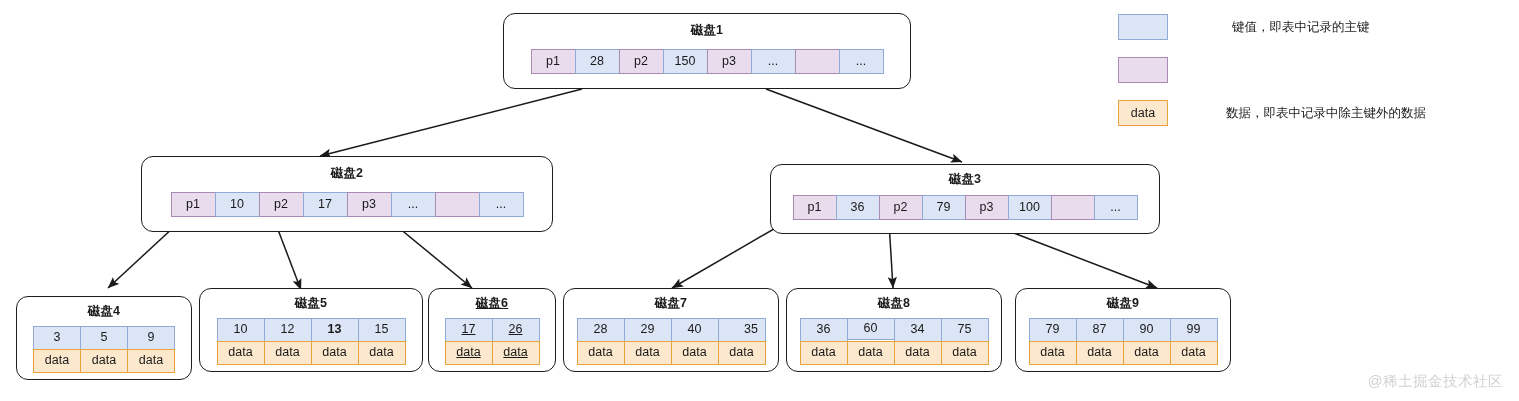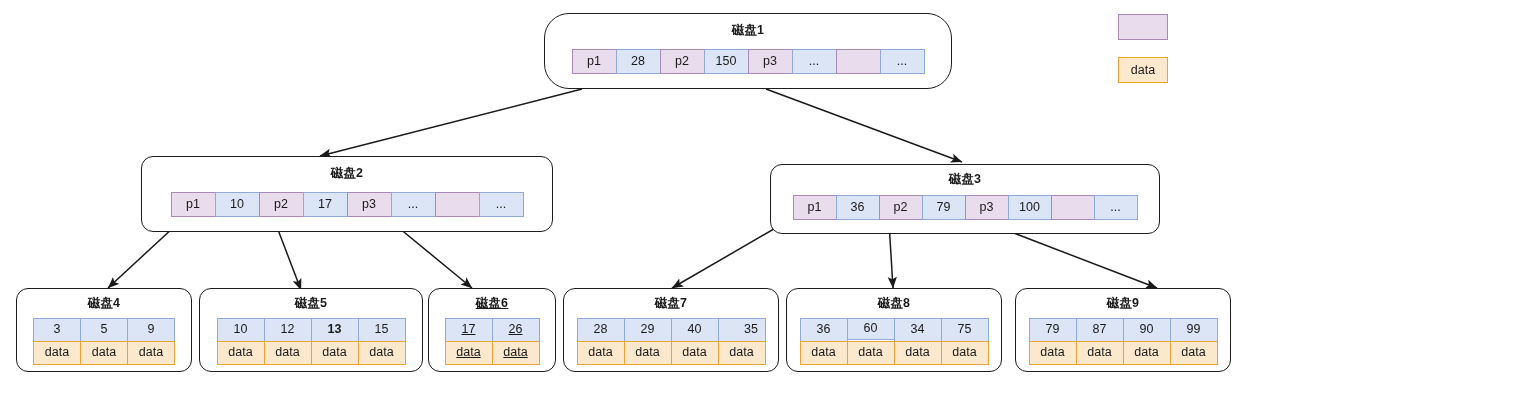--- a/index.html
+++ b/index.html
@@ -156,21 +156,21 @@
       <line x1="188" y1="214" x2="108" y2="288"></line>
       <line x1="272" y1="214" x2="301" y2="290"></line>
       <line x1="382" y1="214" x2="472" y2="288"></line>
 
       <line x1="786" y1="222" x2="672" y2="288"></line>
       <line x1="889" y1="222" x2="893" y2="288"></line>
       <line x1="985" y1="222" x2="1157" y2="288"></line>
     </g>
   </svg>
 
-  <div class="node" style="left:544px; top:13px; width:408px; height:76px; padding-top:10px;border-radius:25px;">
+  <div class="node" style="left:503px; top:13px; width:408px; height:76px; padding-top:10px;">
     <div class="node-title">磁盘1</div>
     <div class="cells" style="margin-top:12px;">
         <div class="cell ptr" style="width: 45px; height: 25px;">p1</div>
         <div class="cell key" style="width: 45px; height: 25px;">28</div>
         <div class="cell ptr" style="width: 45px; height: 25px;">p2</div>
         <div class="cell key" style="width: 45px; height: 25px;">150</div>
         <div class="cell ptr" style="width: 45px; height: 25px;">p3</div>
         <div class="cell key" style="width: 45px; height: 25px;">...</div>
         <div class="cell ptr" style="width: 45px; height: 25px;"></div>
         <div class="cell key" style="width: 45px; height: 25px;">...</div>
@@ -198,21 +198,21 @@
         <div class="cell key" style="width: 44px; height: 25px;">36</div>
         <div class="cell ptr" style="width: 44px; height: 25px;">p2</div>
         <div class="cell key" style="width: 44px; height: 25px;">79</div>
         <div class="cell ptr" style="width: 44px; height: 25px;">p3</div>
         <div class="cell key" style="width: 44px; height: 25px;">100</div>
         <div class="cell ptr" style="width: 44px; height: 25px;"></div>
         <div class="cell key" style="width: 44px; height: 25px;">...</div>
       </div>
   </div>
 
-  <div class="node leaf" style="left:16px; top:288px; width:176px; height:84px; padding-top:8px;">
+  <div class="node leaf" style="left:16px; top:296px; width:176px; height:84px; padding-top:8px;">
     <div class="node-title">磁盘4</div>
     <div class="cells-stack" style="margin-top:8px;">
         <div class="cells">
           <div class="cell key" style="width: 48px; height: 24px;">3</div>
           <div class="cell key" style="width: 48px; height: 24px;">5</div>
           <div class="cell key" style="width: 48px; height: 24px;">9</div>
         </div>
         <div class="cells row-data">
           <div class="cell data" style="width: 48px; height: 24px;">data</div>
           <div class="cell data" style="width: 48px; height: 24px;">data</div>
@@ -301,22 +301,28 @@
         <div class="cells row-data">
           <div class="cell data" style="width: 48px; height: 24px;">data</div>
           <div class="cell data" style="width: 48px; height: 24px;">data</div>
           <div class="cell data" style="width: 48px; height: 24px;">data</div>
           <div class="cell data" style="width: 48px; height: 24px;">data</div>
         </div>
       </div>
   </div>
 
   <div id="legend">
+    <div class="legend-row key-row">
+      <div class="legend-swatch"></div>
+      <div class="legend-label">键值，即表中记录的主键</div>
+    </div>
     <div class="legend-row">
       <div class="legend-swatch ptr"></div>
     </div>
     <div class="legend-row">
       <div class="legend-swatch data">data</div>
+      <div class="legend-label">数据，即表中记录中除主键外的数据</div>
     </div>
   </div>
 
+  <div id="watermark">@稀土掘金技术社区</div>
 
 </div>
 
 </body></html>

